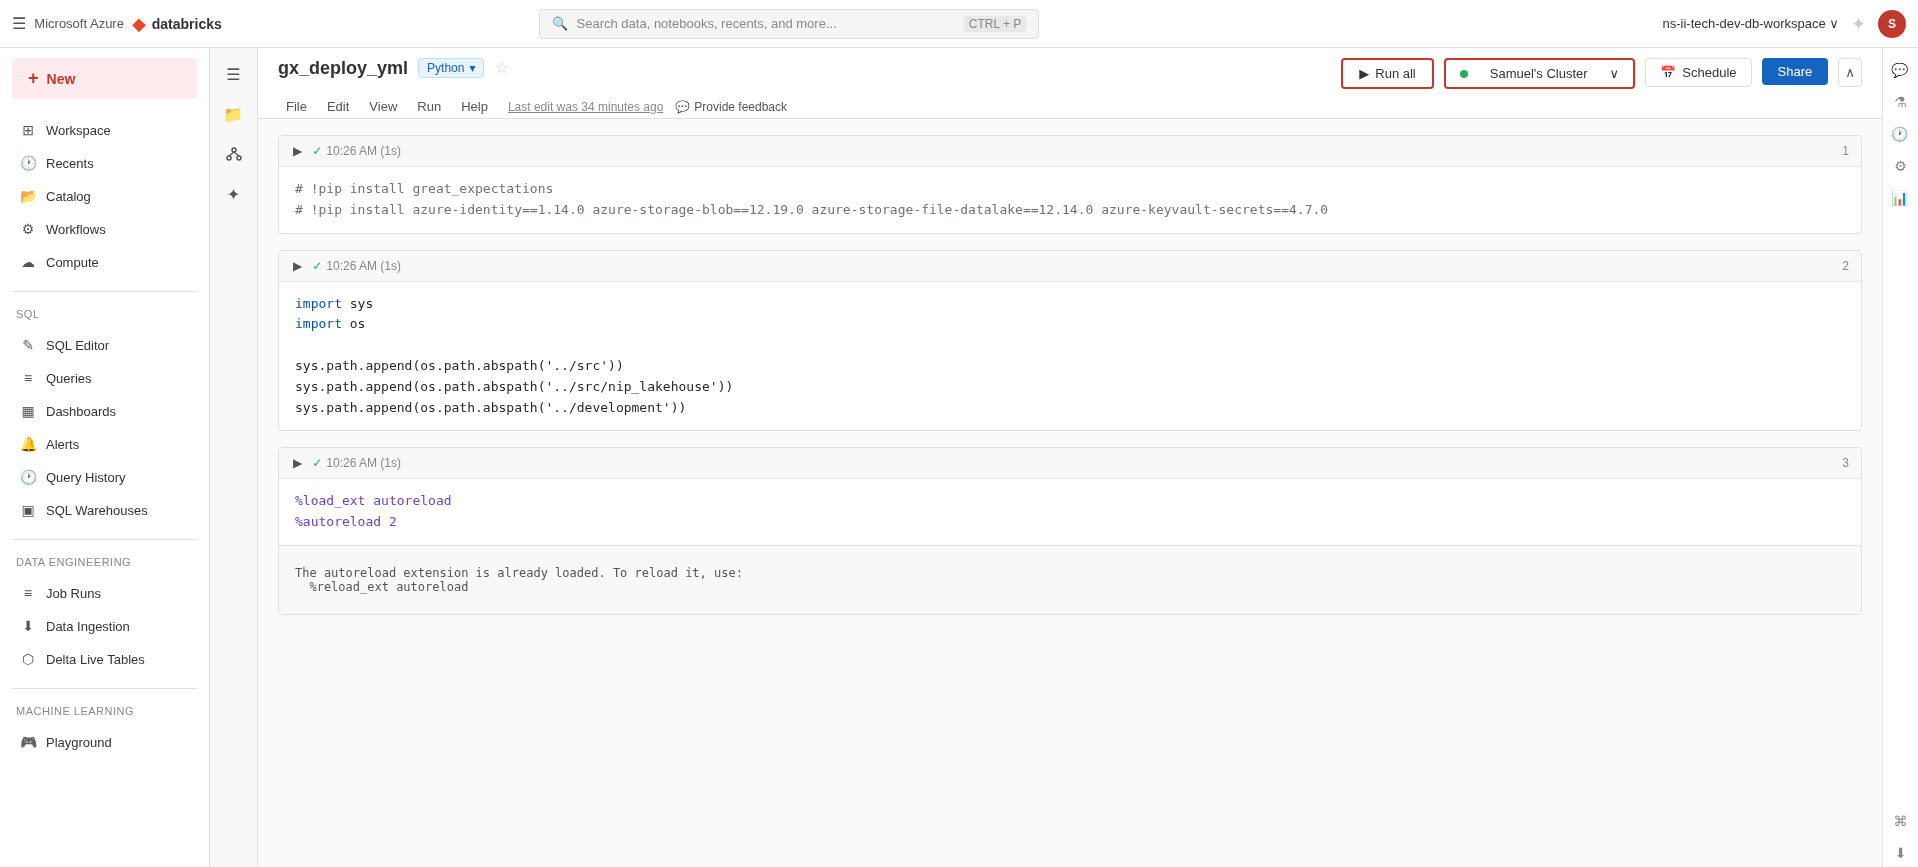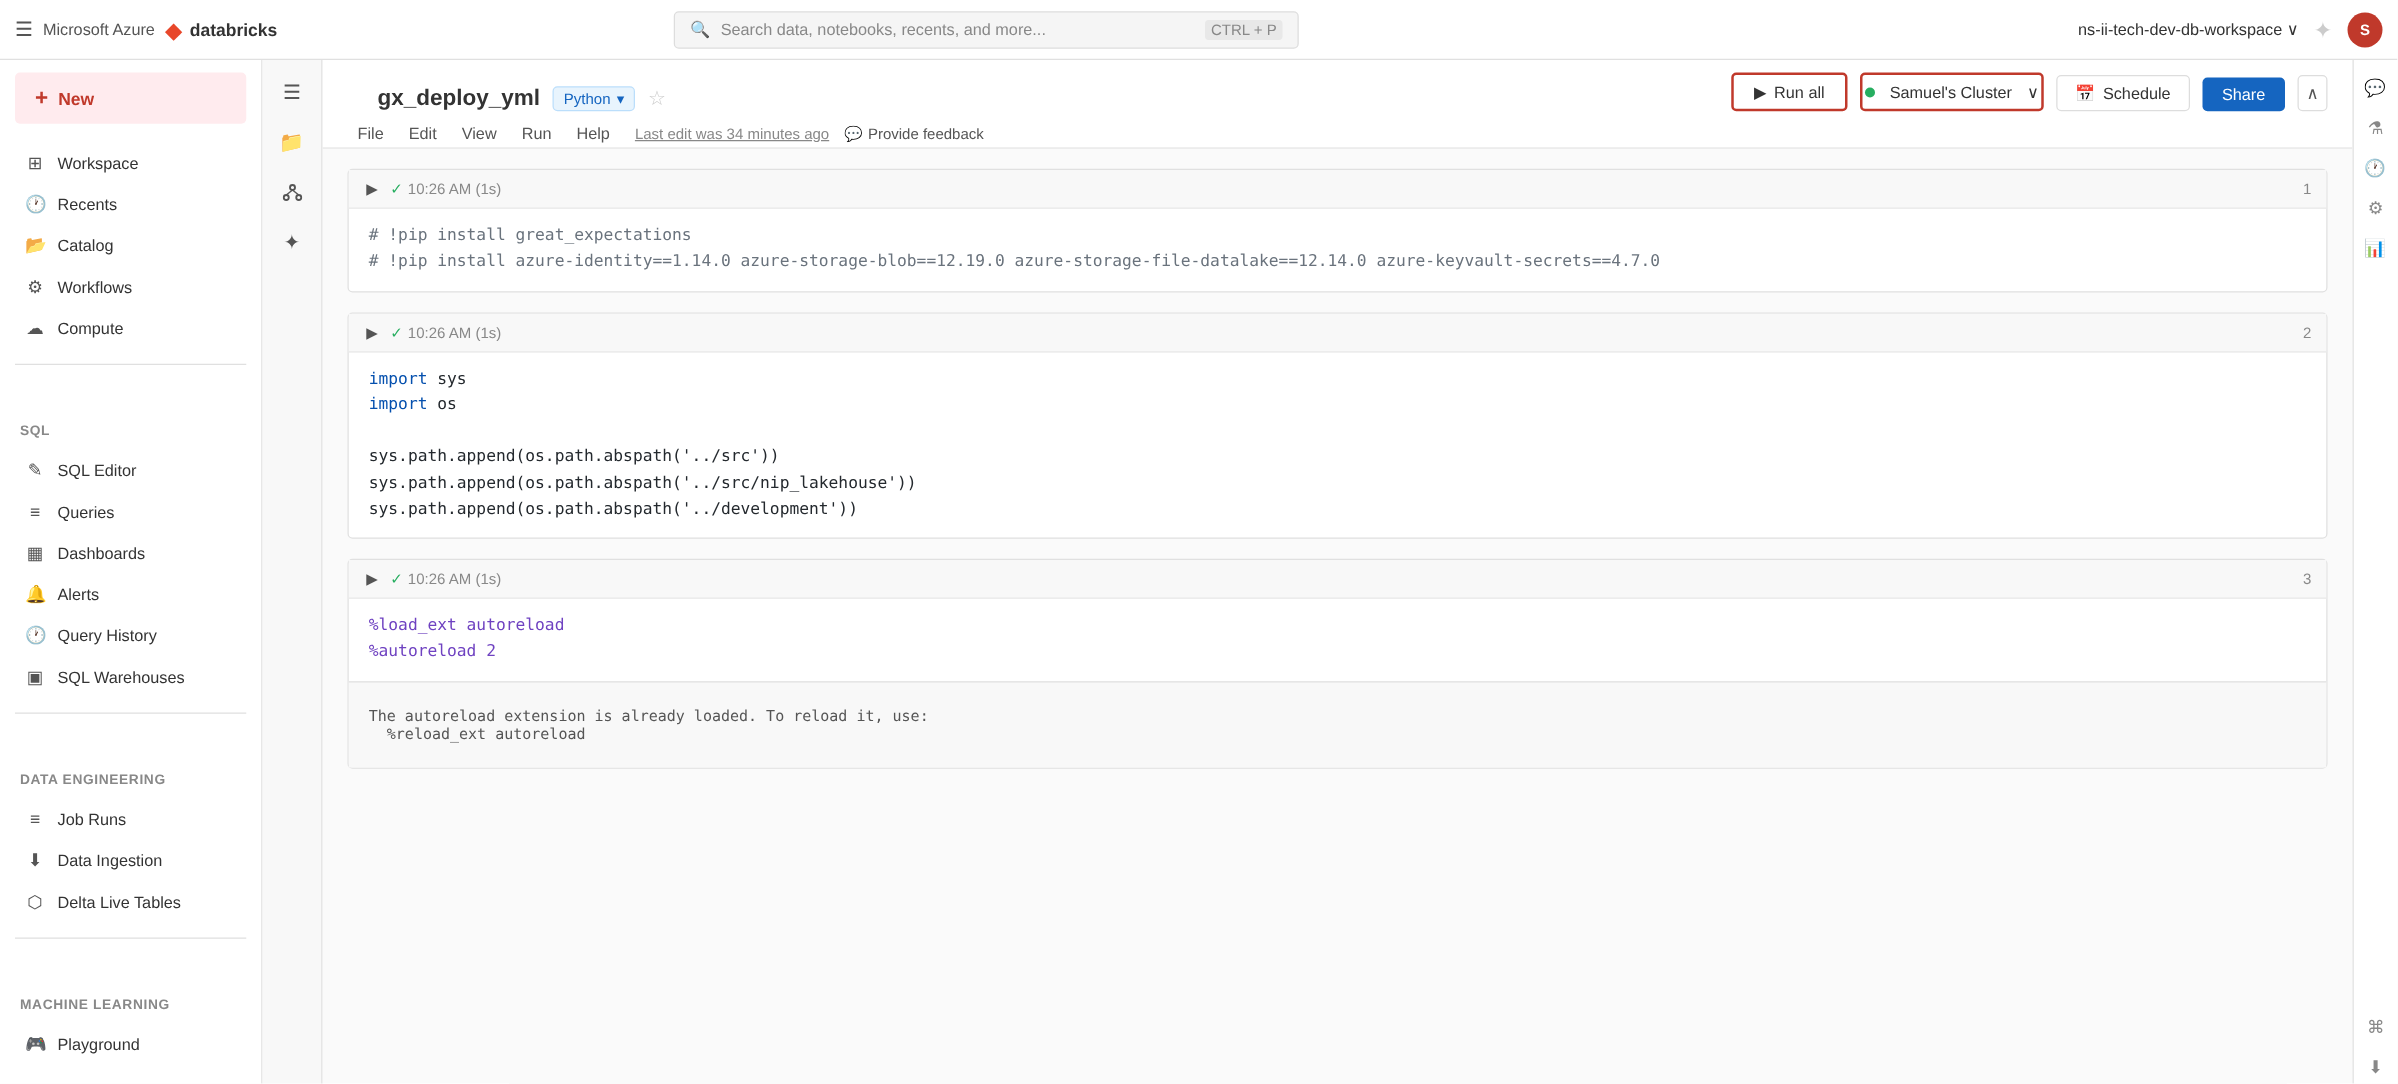--- a/index.html
+++ b/index.html
@@ -25,39 +25,39 @@
     .main-layout { display: flex; flex: 1; overflow: hidden; }
 
     
     .sidebar { width: 210px; background: #fff; border-right: 1px solid #e0e0e0; display: flex; flex-direction: column; flex-shrink: 0; overflow-y: auto; }
     .new-btn { margin: 10px 12px; background: #ffebee; color: #c0392b; border: none; border-radius: 4px; padding: 10px 16px; font-size: 14px; font-weight: 600; cursor: pointer; display: flex; align-items: center; gap: 8px; }
     .new-btn-plus { font-size: 18px; color: #c0392b; }
     .nav-section { padding: 4px 0; }
     .nav-item { display: flex; align-items: center; gap: 10px; padding: 8px 16px; cursor: pointer; color: #333; font-size: 13px; border-radius: 4px; margin: 1px 4px; }
     .nav-icon { font-size: 14px; color: #555; width: 16px; text-align: center; }
     .nav-divider { height: 1px; background: #e0e0e0; margin: 8px 12px; }
-    .nav-section-title { font-size: 11px; color: #888; padding: 8px 16px 4px; font-weight: 700; text-transform: uppercase; letter-spacing: 0.5px; margin-top: 31px; }
+    .nav-section-title { font-size: 11px; color: #888; padding: 8px 16px 4px; font-weight: 400; text-transform: uppercase; letter-spacing: 0.5px; }
 
     
     .icon-sidebar { width: 48px; background: #f8f8f8; border-right: 1px solid #e0e0e0; display: flex; flex-direction: column; align-items: center; padding-top: 8px; gap: 4px; flex-shrink: 0; }
     .icon-sidebar-item { width: 36px; height: 36px; display: flex; align-items: center; justify-content: center; cursor: pointer; border-radius: 4px; color: #555; font-size: 16px; }
 
     
     .notebook-area { flex: 1; display: flex; flex-direction: column; overflow: hidden; }
     .notebook-header { padding: 10px 20px 0; border-bottom: 1px solid #e0e0e0; background: #fff; flex-shrink: 0; }
-    .notebook-title-row { display: flex; align-items: flex-end; gap: 10px; margin-bottom: 6px; margin-left: 24px; }
+    .notebook-title-row { display: flex; align-items: flex-start; gap: 10px; margin-bottom: 6px; }
     .notebook-title { font-size: 18px; font-weight: 600; color: #333; }
     .lang-badge { background: #e8f4fd; color: #1565c0; border: 1px solid #bbdefb; border-radius: 4px; padding: 2px 8px; font-size: 12px; cursor: pointer; display: flex; align-items: center; gap: 5px; }
     .star-icon { color: #ccc; cursor: pointer; font-size: 16px; }
     .notebook-menu-row { display: flex; align-items: center; gap: 4px; margin-bottom: 0; }
     .menu-item { padding: 4px 8px; color: #555; cursor: pointer; font-size: 13px; border-radius: 3px; }
     .last-edit { color: #888; font-size: 12px; margin-left: 8px; text-decoration: underline; cursor: pointer; }
     .feedback-btn { color: #555; font-size: 12px; cursor: pointer; display: flex; align-items: center; gap: 4px; margin-left: 8px; text-decoration: none; }
     .run-all-btn { display: flex; align-items: center; gap: 6px; padding: 6px 16px; border: 2px solid #c0392b; background: #fff; color: #333; border-radius: 4px; cursor: pointer; font-size: 13px; font-weight: 500; }
-    .cluster-btn { display: flex; align-items: center; gap: 12px; padding: 6px 2px; border: 2px solid #c0392b; background: #fff; color: #333; border-radius: 4px; cursor: pointer; font-size: 13px; }
+    .cluster-btn { display: flex; align-items: center; gap: 22px; padding: 6px 14px; border: 2px solid #c0392b; background: #fff; color: #333; border-radius: 4px; cursor: pointer; font-size: 13px; }
     .cluster-dot { width: 8px; height: 8px; border-radius: 50%; background: #27ae60; }
     .schedule-btn { display: flex; align-items: center; gap: 6px; padding: 6px 14px; border: 1px solid #ddd; background: #fff; color: #333; border-radius: 4px; cursor: pointer; font-size: 13px; }
     .share-btn { padding: 6px 16px; background: #1565c0; color: #fff; border: none; border-radius: 4px; cursor: pointer; font-size: 13px; font-weight: 500; }
     .collapse-btn { padding: 6px; border: 1px solid #ddd; background: #fff; border-radius: 4px; cursor: pointer; color: #555; }
 
     
     .cells-area { flex: 1; overflow-y: auto; padding: 16px 20px; background: #fafafa; }
     .cell { background: #fff; border: 1px solid #e0e0e0; border-radius: 4px; margin-bottom: 16px; }
     .cell-header { display: flex; align-items: center; padding: 6px 12px; background: #f8f8f8; border-bottom: 1px solid #e8e8e8; gap: 8px; }
     .cell-run-btn { color: #555; cursor: pointer; font-size: 12px; background: none; border: none; padding: 2px; }

